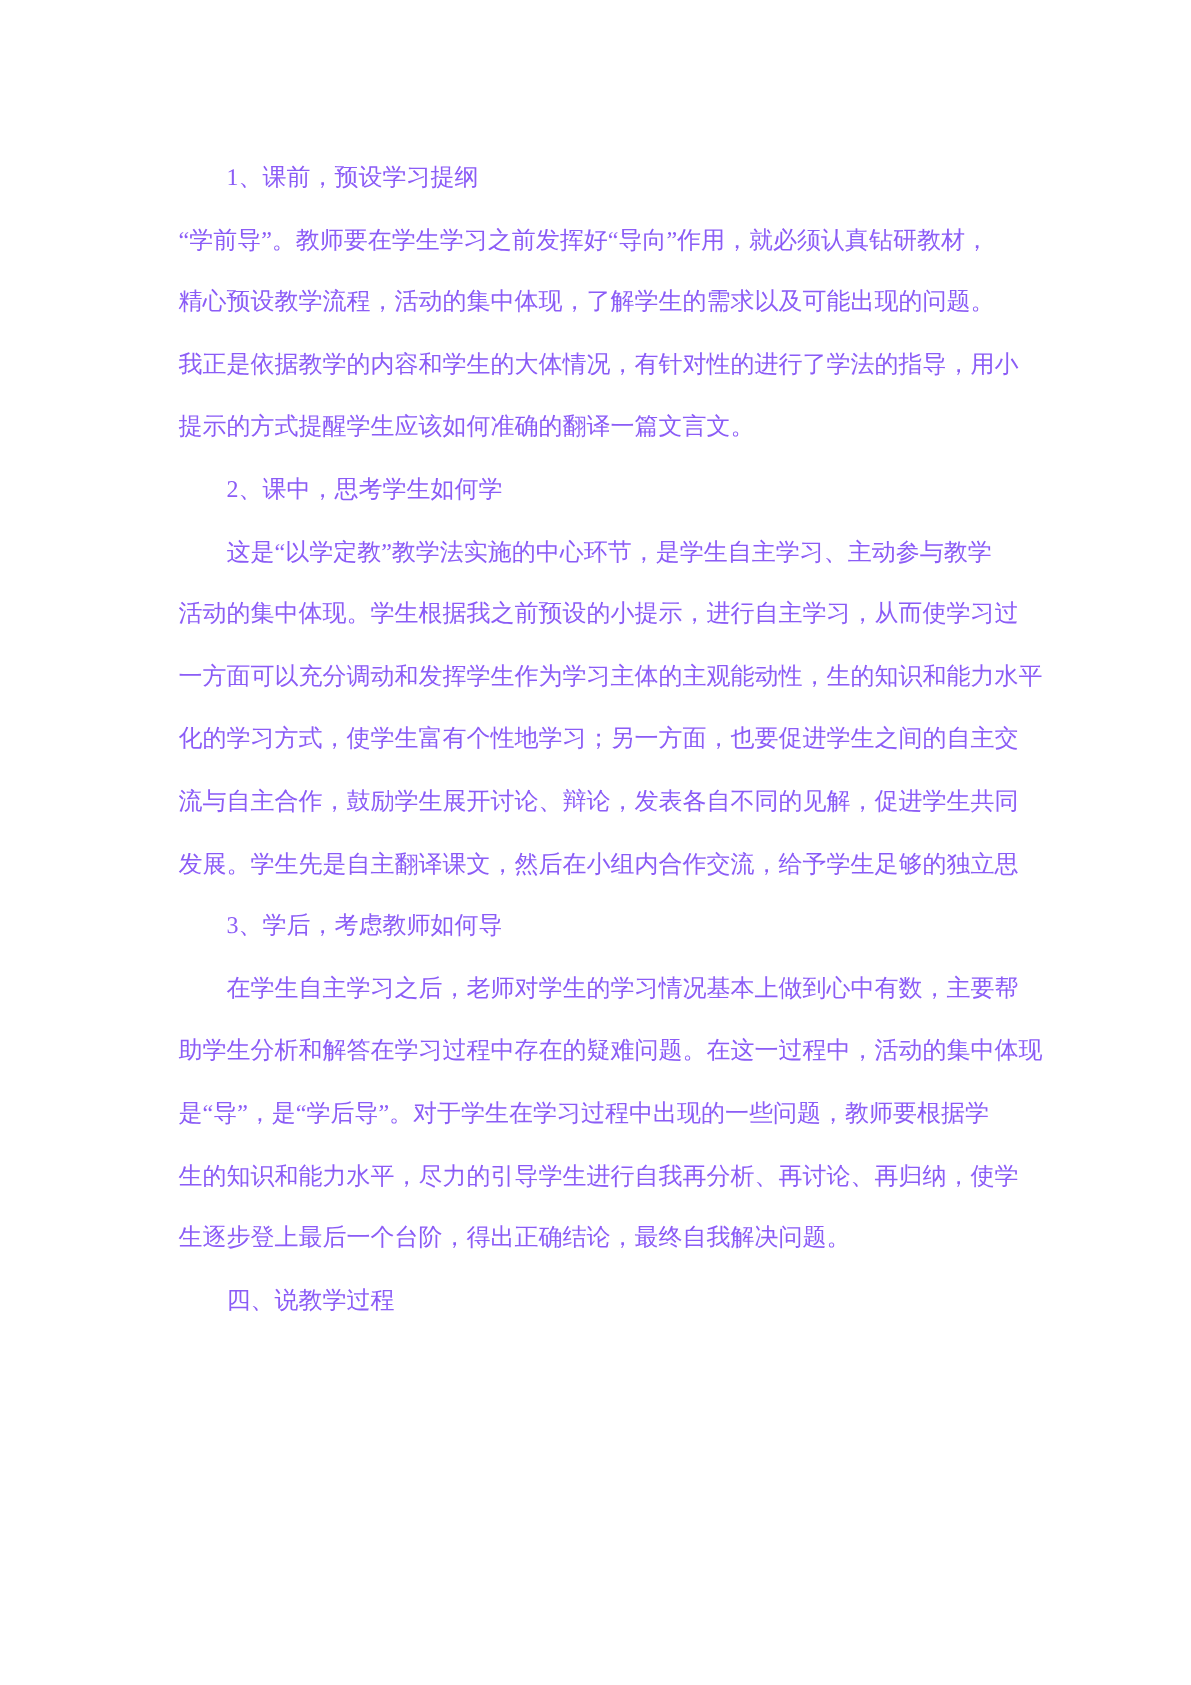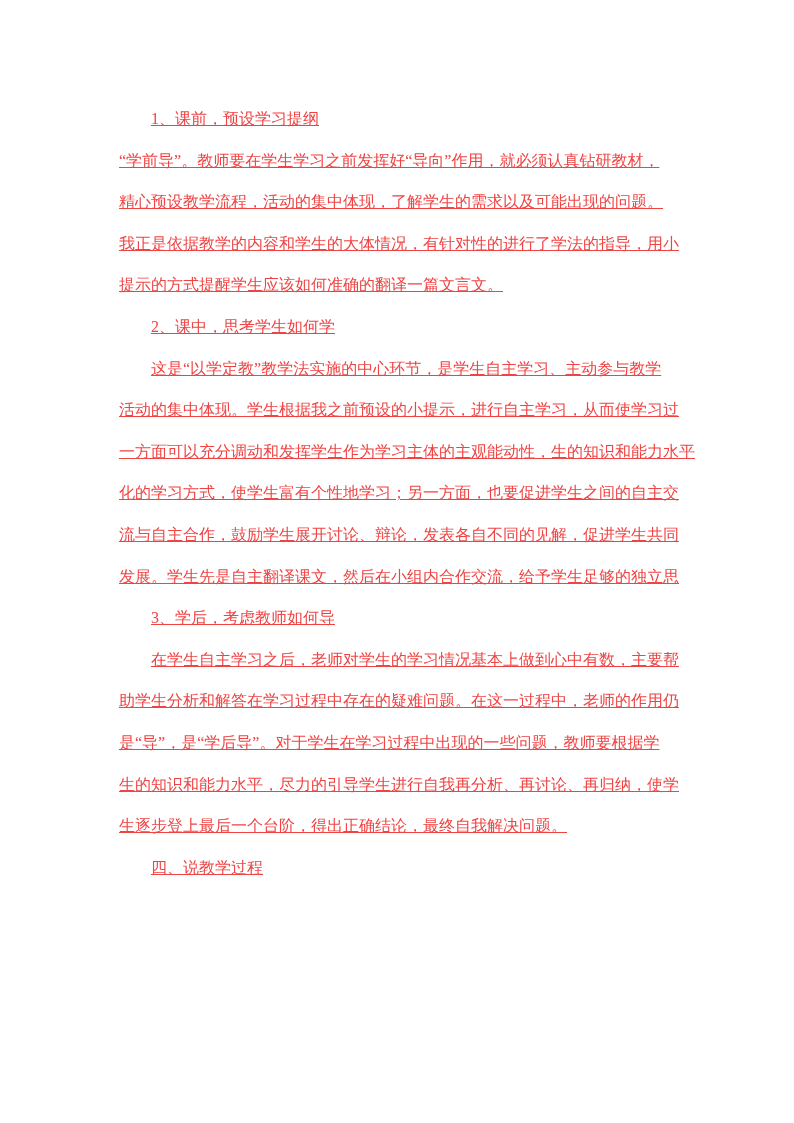--- a/index.html
+++ b/index.html
@@ -30,35 +30,35 @@
     height: 41.6px;
   }
   .line.indent {
     text-indent: 32px;
   }
 </style>
 </head>
 <body>
 
 <div class="page">
-  <div class="doc-body" style="color: #ef4444; text-decoration: underline;">
+  <div class="doc-body" style="color: #8b5cf6;">
 
   <div class="line indent">1、课前，预设学习提纲</div>
       <div class="line">“学前导”。教师要在学生学习之前发挥好“导向”作用，就必须认真钻研教材，</div>
       <div class="line">精心预设教学流程，活动的集中体现，了解学生的需求以及可能出现的问题。</div>
       <div class="line">我正是依据教学的内容和学生的大体情况，有针对性的进行了学法的指导，用小</div>
       <div class="line">提示的方式提醒学生应该如何准确的翻译一篇文言文。</div>
       <div class="line indent">2、课中，思考学生如何学</div>
       <div class="line indent">这是“以学定教”教学法实施的中心环节，是学生自主学习、主动参与教学</div>
       <div class="line">活动的集中体现。学生根据我之前预设的小提示，进行自主学习，从而使学习过</div>
       <div class="line">一方面可以充分调动和发挥学生作为学习主体的主观能动性，生的知识和能力水平</div>
       <div class="line">化的学习方式，使学生富有个性地学习；另一方面，也要促进学生之间的自主交</div>
       <div class="line">流与自主合作，鼓励学生展开讨论、辩论，发表各自不同的见解，促进学生共同</div>
       <div class="line">发展。学生先是自主翻译课文，然后在小组内合作交流，给予学生足够的独立思</div>
       <div class="line indent">3、学后，考虑教师如何导</div>
       <div class="line indent">在学生自主学习之后，老师对学生的学习情况基本上做到心中有数，主要帮</div>
-      <div class="line">助学生分析和解答在学习过程中存在的疑难问题。在这一过程中，老师的作用仍</div>
+      <div class="line">助学生分析和解答在学习过程中存在的疑难问题。在这一过程中，活动的集中体现</div>
       <div class="line">是“导”，是“学后导”。对于学生在学习过程中出现的一些问题，教师要根据学</div>
       <div class="line">生的知识和能力水平，尽力的引导学生进行自我再分析、再讨论、再归纳，使学</div>
       <div class="line">生逐步登上最后一个台阶，得出正确结论，最终自我解决问题。</div>
       <div class="line indent">四、说教学过程</div>
     </div>
 </div>
 
 </body></html>

